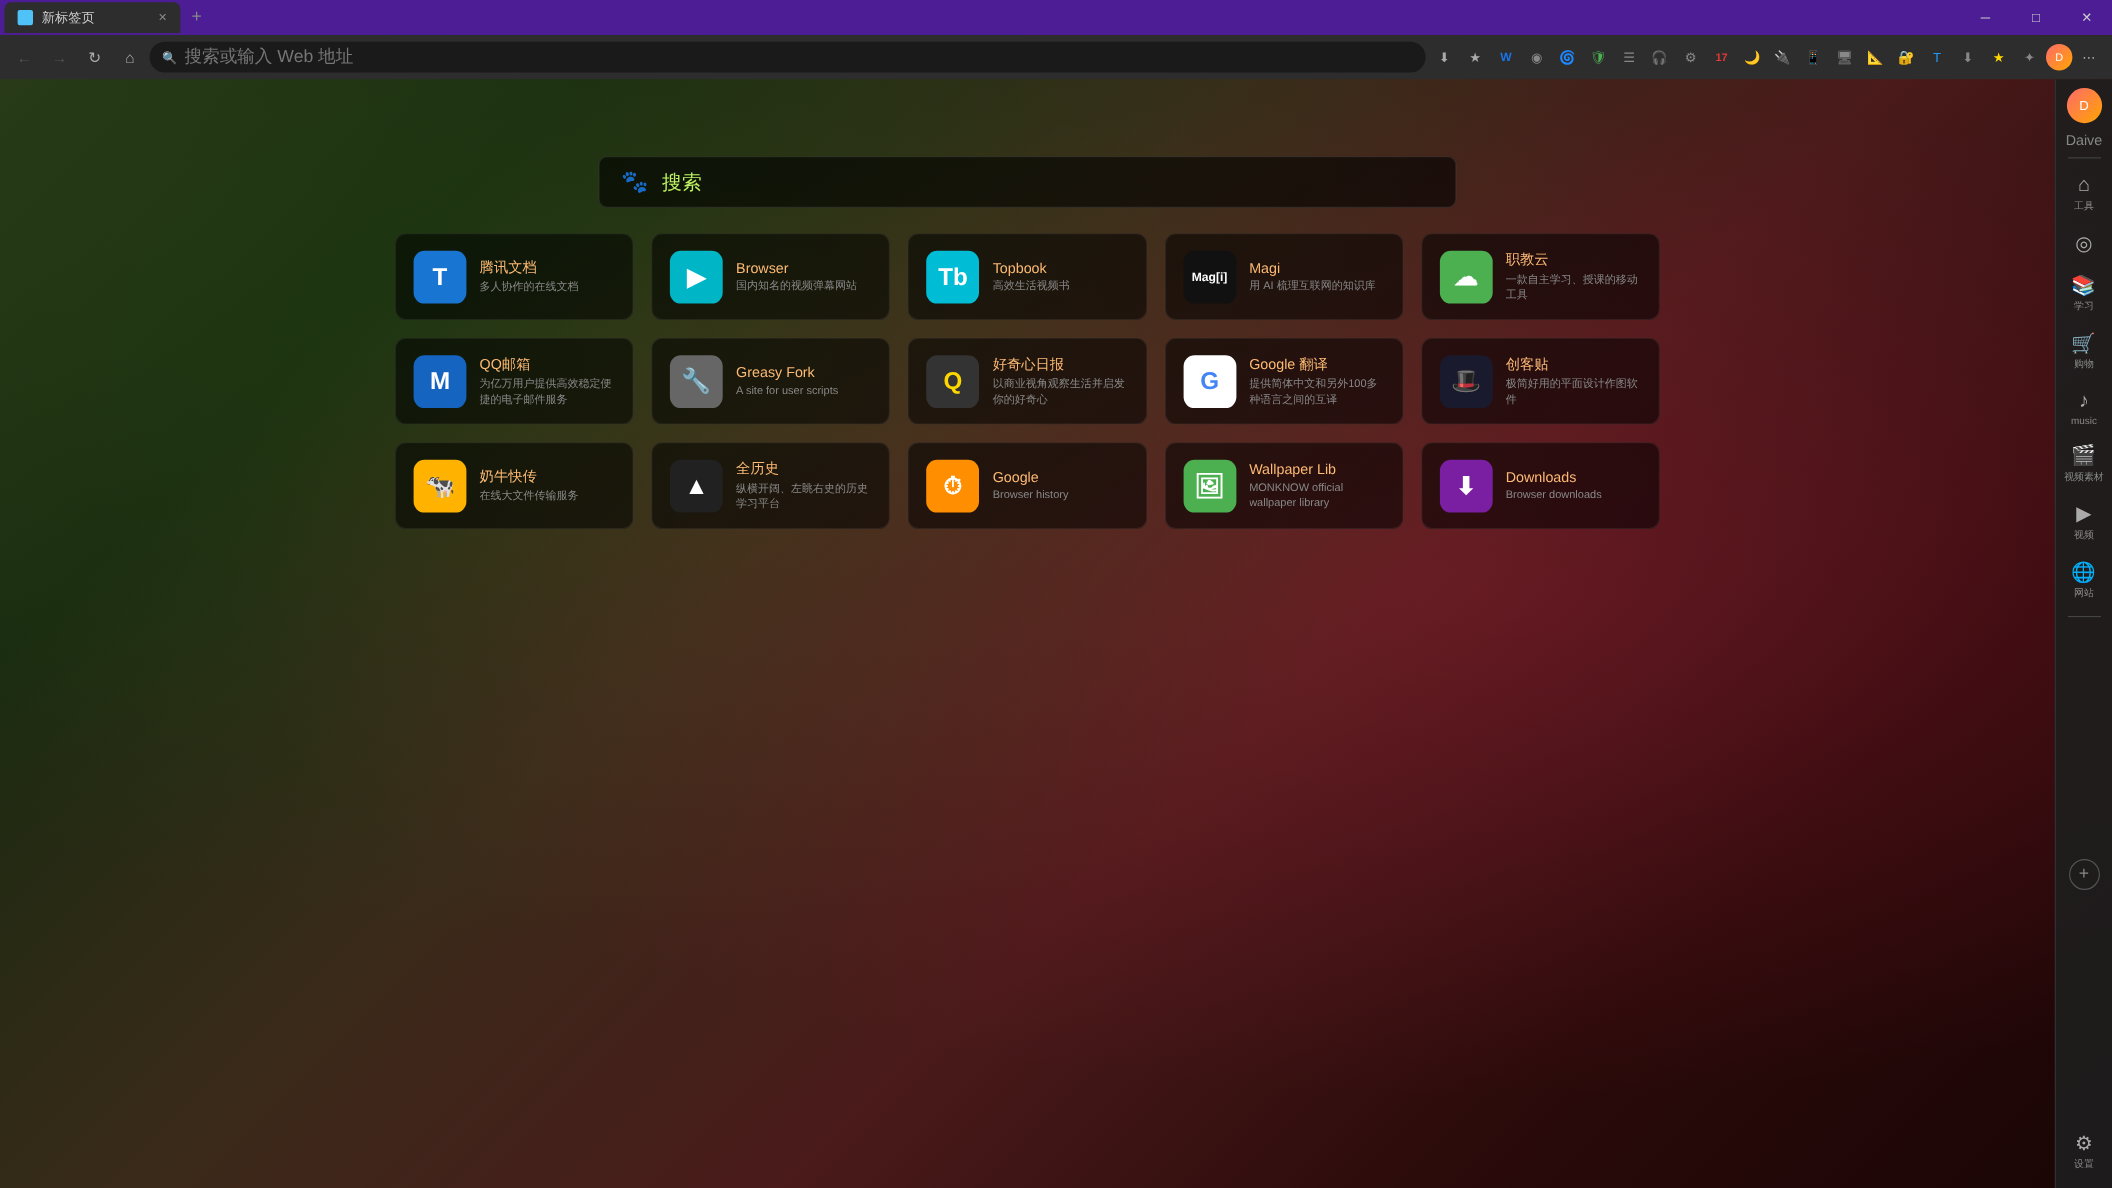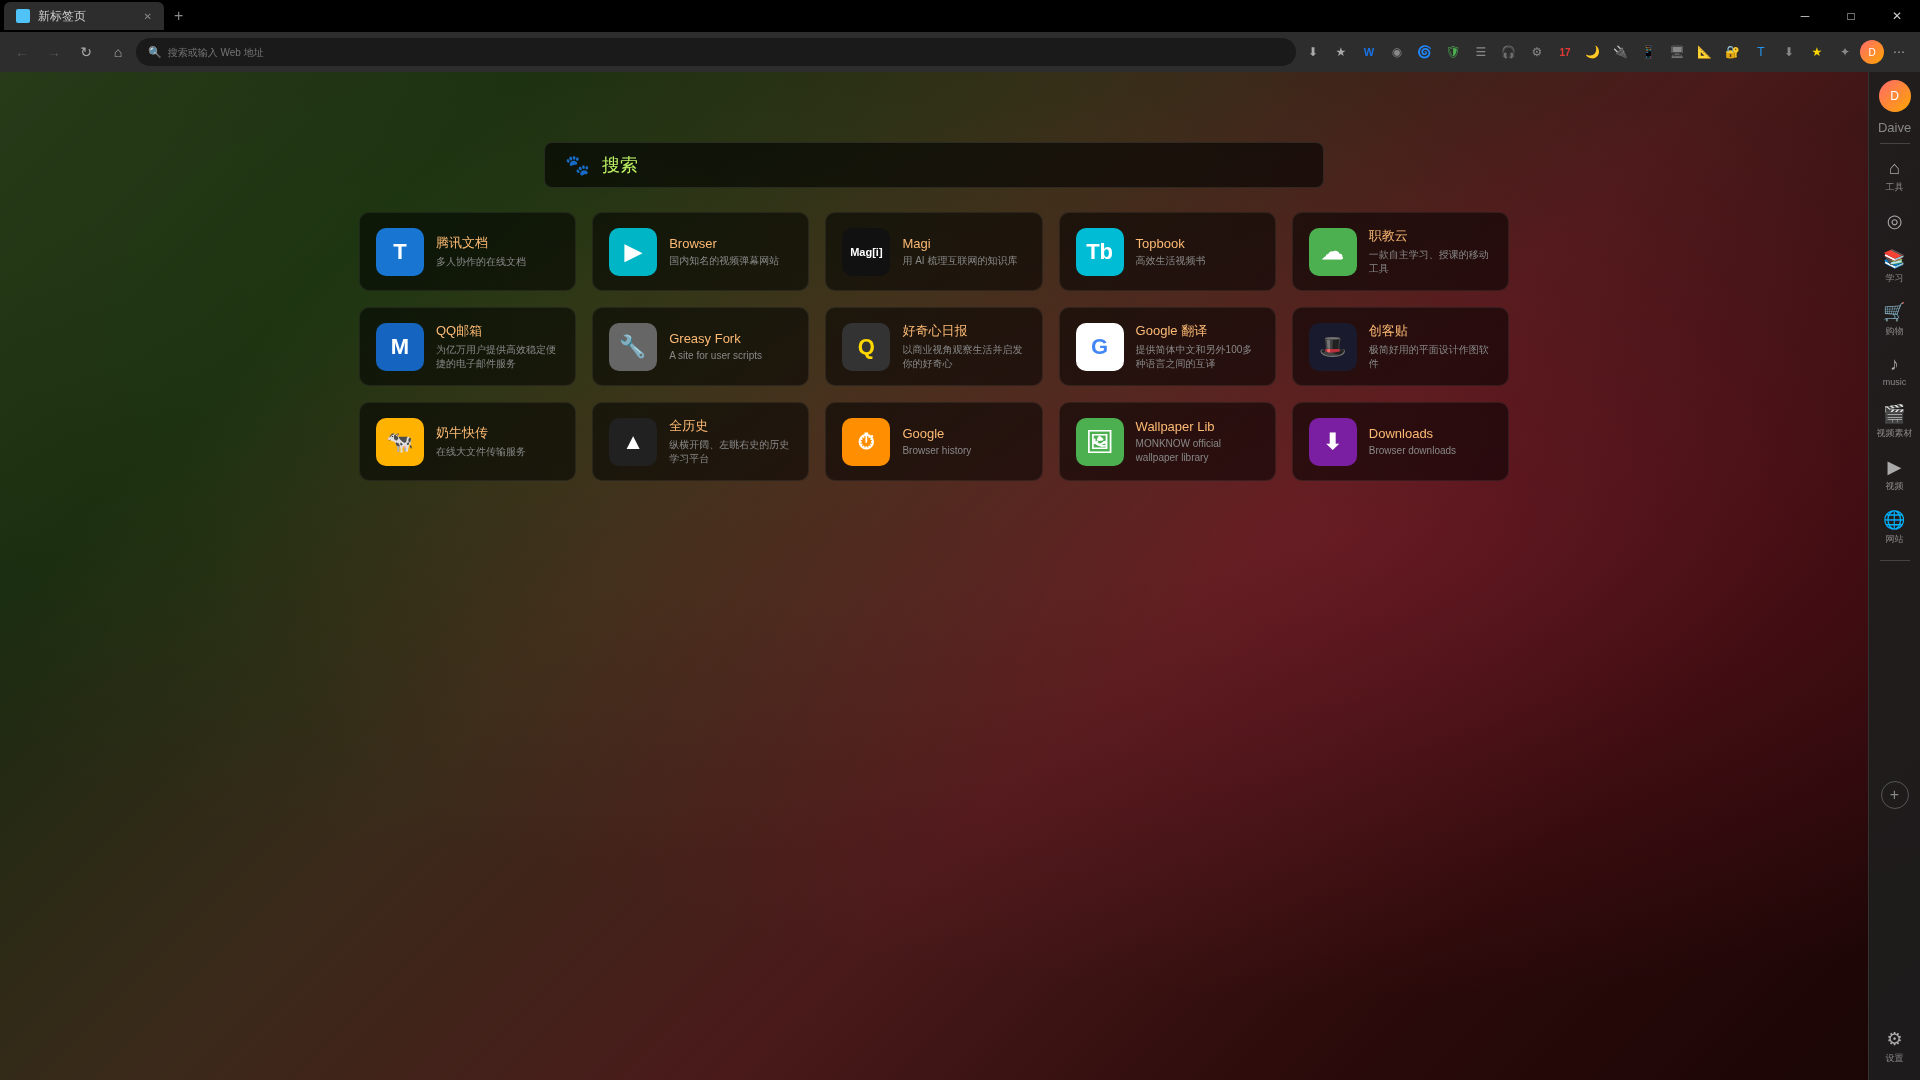--- a/index.html
+++ b/index.html
@@ -25,21 +25,21 @@
       inset: 0;
       background: radial-gradient(ellipse at 70% 50%, rgba(180,30,60,0.3) 0%, transparent 60%),
                   radial-gradient(ellipse at 30% 30%, rgba(40,80,20,0.4) 0%, transparent 50%);
     }
 
     
     .titlebar {
       position: absolute;
       top: 0; left: 0; right: 0;
       height: 32px;
-      background: #000000;
+      background: #4c1d95;
       display: flex;
       align-items: center;
       z-index: 100;
       gap: 14px;
     }
     .tab-area {
       display: flex;
       align-items: center;
       height: 100%;
       padding-left: 4px;
@@ -127,21 +127,21 @@
       gap: 6px;
       color: #aaa;
       font-size: 12px;
     }
     .address-input {
       flex: 1;
       background: none;
       border: none;
       outline: none;
       color: #fef9c3;
-      font-size: 10px;
+      font-size: 16px;
     }
     .toolbar-icons {
       display: flex;
       align-items: center;
       gap: 2px;
     }
     .tbar-icon {
       width: 26px;
       height: 26px;
       border-radius: 4px;
@@ -416,31 +416,31 @@
         </div>
       </div>
       <div class="app-card">
         <div class="app-icon-wrap" style="background: rgb(0, 181, 197); color: rgb(255, 255, 255);">▶</div>
         <div class="app-info">
           <div class="app-name">Browser</div>
           <div class="app-desc">国内知名的视频弹幕网站</div>
         </div>
       </div>
       <div class="app-card">
+        <div class="app-icon-wrap" style="background: rgb(0, 188, 212); color: rgb(255, 255, 255);">Tb</div>
+        <div class="app-info">
+          <div class="app-name">Topbook</div>
+          <div class="app-desc">高效生活视频书</div>
+        </div>
+      </div>
+      <div class="app-card">
         <div class="app-icon-wrap" style="background: rgb(17, 17, 17); color: rgb(255, 255, 255); font-size: 11px;">Mag[i]</div>
         <div class="app-info">
           <div class="app-name">Magi</div>
           <div class="app-desc">用 AI 梳理互联网的知识库</div>
-        </div>
-      </div>
-      <div class="app-card">
-        <div class="app-icon-wrap" style="background: rgb(0, 188, 212); color: rgb(255, 255, 255);">Tb</div>
-        <div class="app-info">
-          <div class="app-name">Topbook</div>
-          <div class="app-desc">高效生活视频书</div>
         </div>
       </div>
       <div class="app-card">
         <div class="app-icon-wrap" style="background: rgb(76, 175, 80); color: rgb(255, 255, 255);">☁</div>
         <div class="app-info">
           <div class="app-name">职教云</div>
           <div class="app-desc">一款自主学习、授课的移动工具</div>
         </div>
       </div>
       <div class="app-card">

